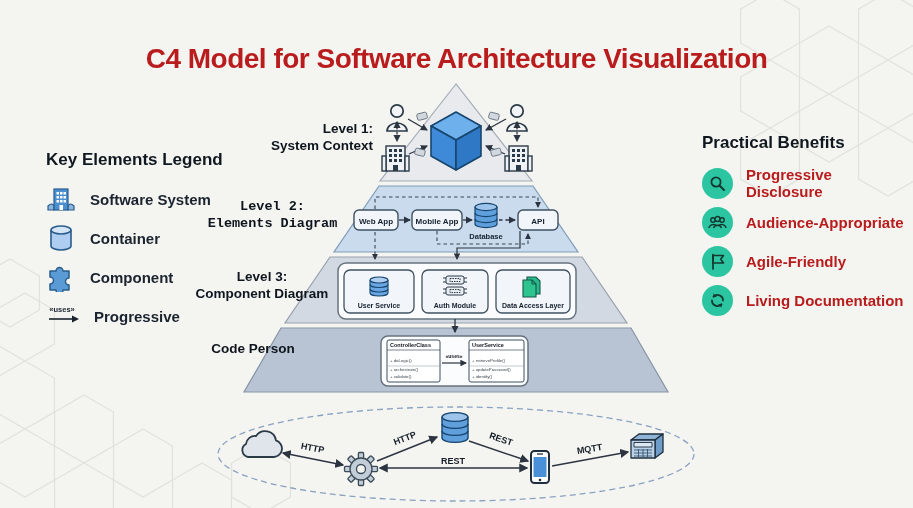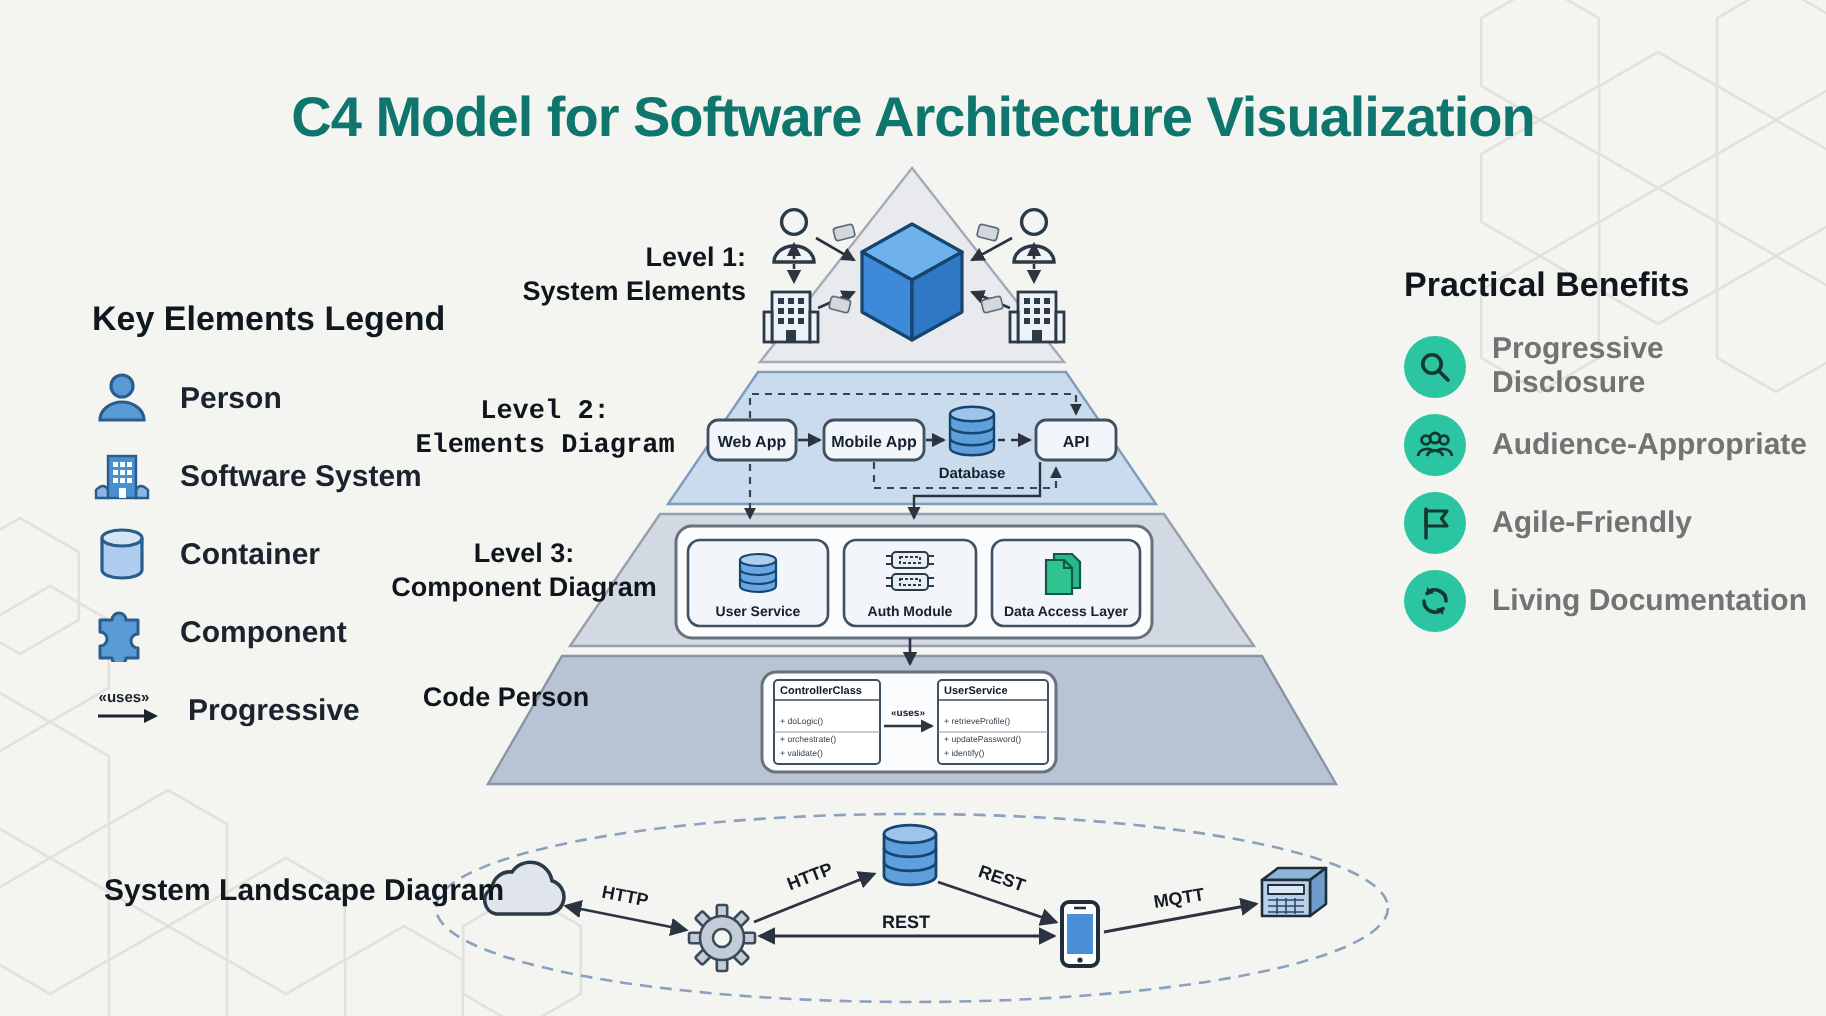--- a/index.html
+++ b/index.html
@@ -1,25 +1,25 @@
 <!DOCTYPE html>
 <html><head>
 <meta charset="utf-8">
 <style>
   html,body{margin:0;padding:0;background:#e9e9e6;}
   .stage{position:relative;width:913px;height:508px;background:#f4f4f1;overflow:hidden;
          font-family:"Liberation Sans",sans-serif;color:#14202e;}
   .abs{position:absolute;}
   .title{left:0;top:24px;width:913px;text-align:center;font-size:28px;font-weight:bold;
-         letter-spacing:-0.5px;color:#0f766e;}
+         letter-spacing:-0.5px;color:#b91c1c;}
   .sec-head{font-size:17px;font-weight:bold;color:#10181f;}
   .legend-item{display:flex;align-items:center;gap:14px;height:30px;}
   .legend-label{font-size:15px;font-weight:bold;color:#1a232e;}
   .benefit-item{display:flex;align-items:center;gap:13px;height:30px;}
-  .benefit-label{font-size:15px;font-weight:bold;color:#737373;}
+  .benefit-label{font-size:15px;font-weight:bold;color:#b91c1c;}
   .benefit-badge{width:31px;height:31px;border-radius:50%;display:flex;align-items:center;justify-content:center;flex:0 0 31px;}
   .lvl-label{font-size:13.5px;font-weight:bold;line-height:17px;color:#0e151d;}
   .landscape-label{font-size:15px;font-weight:bold;color:#10181f;}
   svg text{font-family:"Liberation Sans",sans-serif;}
   .nodetxt{font-weight:bold;fill:#14202e;}
 </style>
 </head>
 <body>
 
 <div class="stage">
@@ -295,47 +295,38 @@
         <text x="453" y="464">REST</text>
         <text x="590" y="452" transform="rotate(-9 590 452)">MQTT</text>
       </g>
     </g>
   </svg>
 
   <h1 class="abs title">C4 Model for Software Architecture Visualization</h1>
 
   <div class="abs lvl-label" style="left:253px;top:120px;width:120px;text-align:right;">
     <div>Level 1:</div>
-    <div>System Elements</div>
+    <div>System Context</div>
   </div>
   <div class="abs lvl-label" style="left:200px;top:198px;width:145px;text-align:center;font-family:Liberation Mono, monospace;">
     <div>Level 2:</div>
     <div>Elements Diagram</div>
   </div>
   <div class="abs lvl-label" style="left:182px;top:268px;width:160px;text-align:center;">
     <div>Level 3:</div>
     <div>Component Diagram</div>
   </div>
   <div class="abs lvl-label" style="left:188px;top:340px;width:130px;text-align:center;">
     <div>Code Person</div>
   </div>
 
   <div class="abs" style="left:46px;top:133px;width:200px;margin-top:17px;">
     <div class="sec-head">Key Elements Legend</div>
     <div style="margin-top:14px;display:flex;flex-direction:column;gap:9px;">
 
-      <div class="legend-item">
-        <svg width="30" height="30" viewBox="0 0 30 30">
-          <g fill="#5b9bd5" stroke="#2a5d8c" stroke-width="1.6">
-            <circle cx="15" cy="9" r="5.5"></circle>
-            <path d="M4,26 a11,9 0 0,1 22,0 z"></path>
-          </g>
-        </svg>
-        <span class="legend-label">Person</span>
-      </div>
 
       <div class="legend-item">
         <svg width="30" height="30" viewBox="0 0 30 30">
           <g stroke="#2a5d8c" stroke-width="1.2">
             <path d="M2,22 q4,-4 6,0 v4 h-6 z" fill="#8ab6e0"></path>
             <path d="M28,22 q-4,-4 -6,0 v4 h6 z" fill="#8ab6e0"></path>
             <rect x="8" y="5" width="14" height="21" fill="#4a8fd0"></rect>
             <g fill="#ffffff" stroke="none">
               <rect x="10.5" y="8" width="2.5" height="2.5"></rect>
                 <rect x="14" y="8" width="2.5" height="2.5"></rect>
@@ -432,15 +423,14 @@
             <path d="M4.5,1.5 L4.2,5.4 L8,4.6 z" fill="#14382f"></path>
             <path d="M12.5,15.5 L12.8,11.6 L9,12.4 z" fill="#14382f"></path>
           </svg>
         </span>
         <span class="benefit-label">Living Documentation</span>
       </div>
 
     </div>
   </div>
 
-  <div class="abs landscape-label" style="left:52px;top:437px;">System Landscape Diagram</div>
 
 </div>
 
 </body></html>

